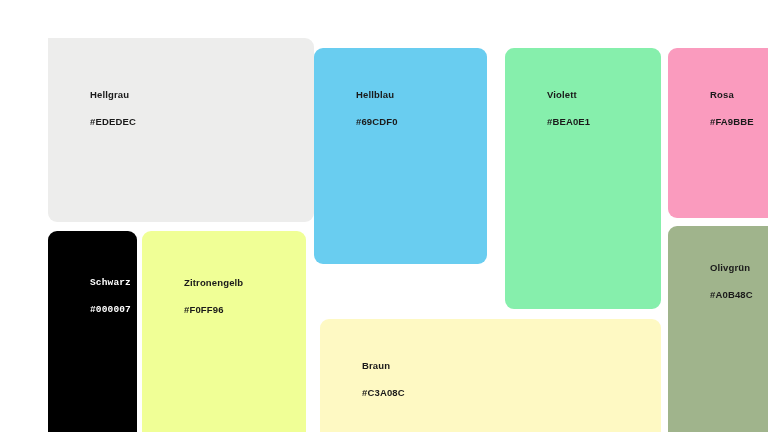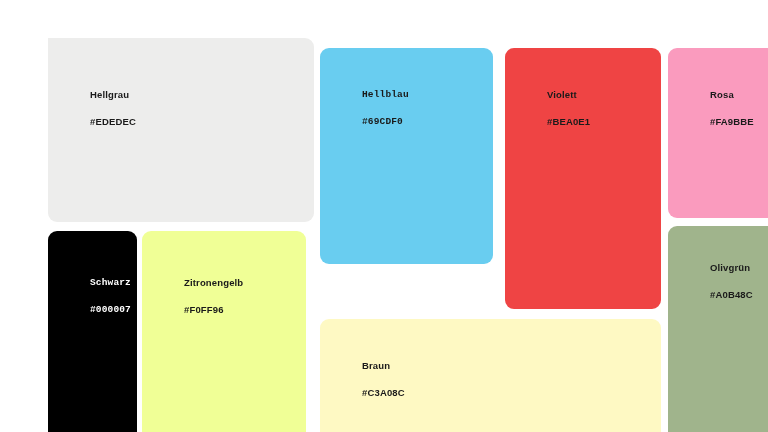--- a/index.html
+++ b/index.html
@@ -59,23 +59,22 @@
   }
   .sw-schwarz .swatch-label { top: 20px; color: #ffffff; }
 
   .sw-zitronengelb {
     left: 94px;  top: 183px;  width: 164px; height: 222px;
     background: #F0FF96;
   }
   .sw-zitronengelb .swatch-label { top: 20px; }
 
   .sw-hellblau {
-    left: 272px; top: 0px;    width: 173px; height: 216px;
+    left: 266px; top: 0px;    width: 173px; height: 216px;
     background: #69CDF0;
-    font-family: Liberation Mono, monospace;
   }
 
   .sw-violett {
     left: 457px; top: 0px;    width: 156px; height: 261px;
     background: #BEA0E1;
   }
 
   .sw-braun {
     left: 272px; top: 271px;  width: 341px; height: 161px;
     background: #C3A08C;
@@ -126,21 +125,21 @@
     </div>
   </div>
 
   <div class="swatch sw-hellblau" style="background: rgb(105, 205, 240);">
     <div class="swatch-label">
       <span class="swatch-name">Hellblau</span>
       <span class="swatch-hex">#69CDF0</span>
     </div>
   </div>
 
-  <div class="swatch sw-violett" style="background: #ef4444;">
+  <div class="swatch sw-violett" style="background: #86efac;">
     <div class="swatch-label">
       <span class="swatch-name">Violett</span>
       <span class="swatch-hex">#BEA0E1</span>
     </div>
   </div>
 
   <div class="swatch sw-braun" style="background: #fef9c3;">
     <div class="swatch-label">
       <span class="swatch-name">Braun</span>
       <span class="swatch-hex">#C3A08C</span>

